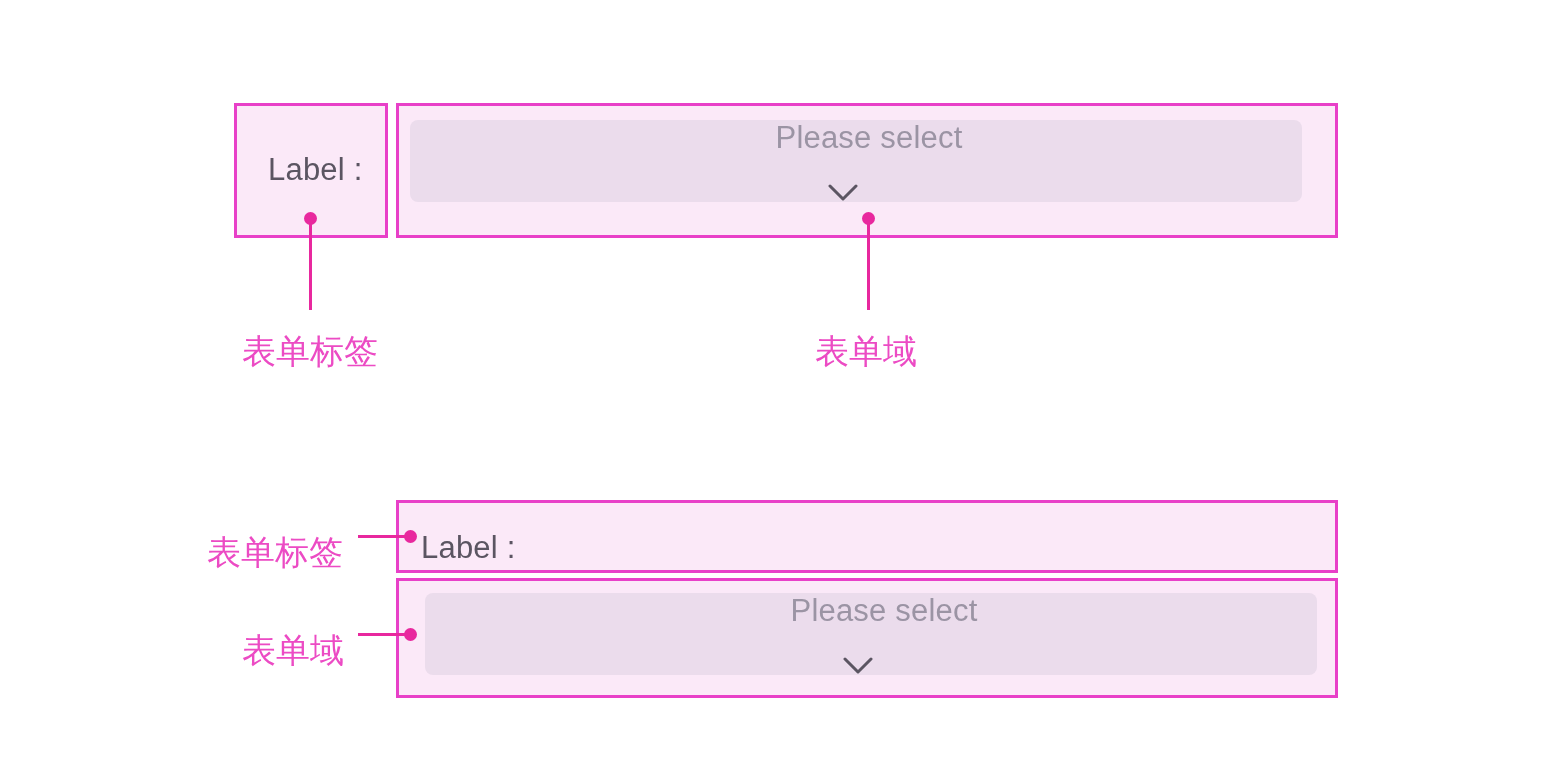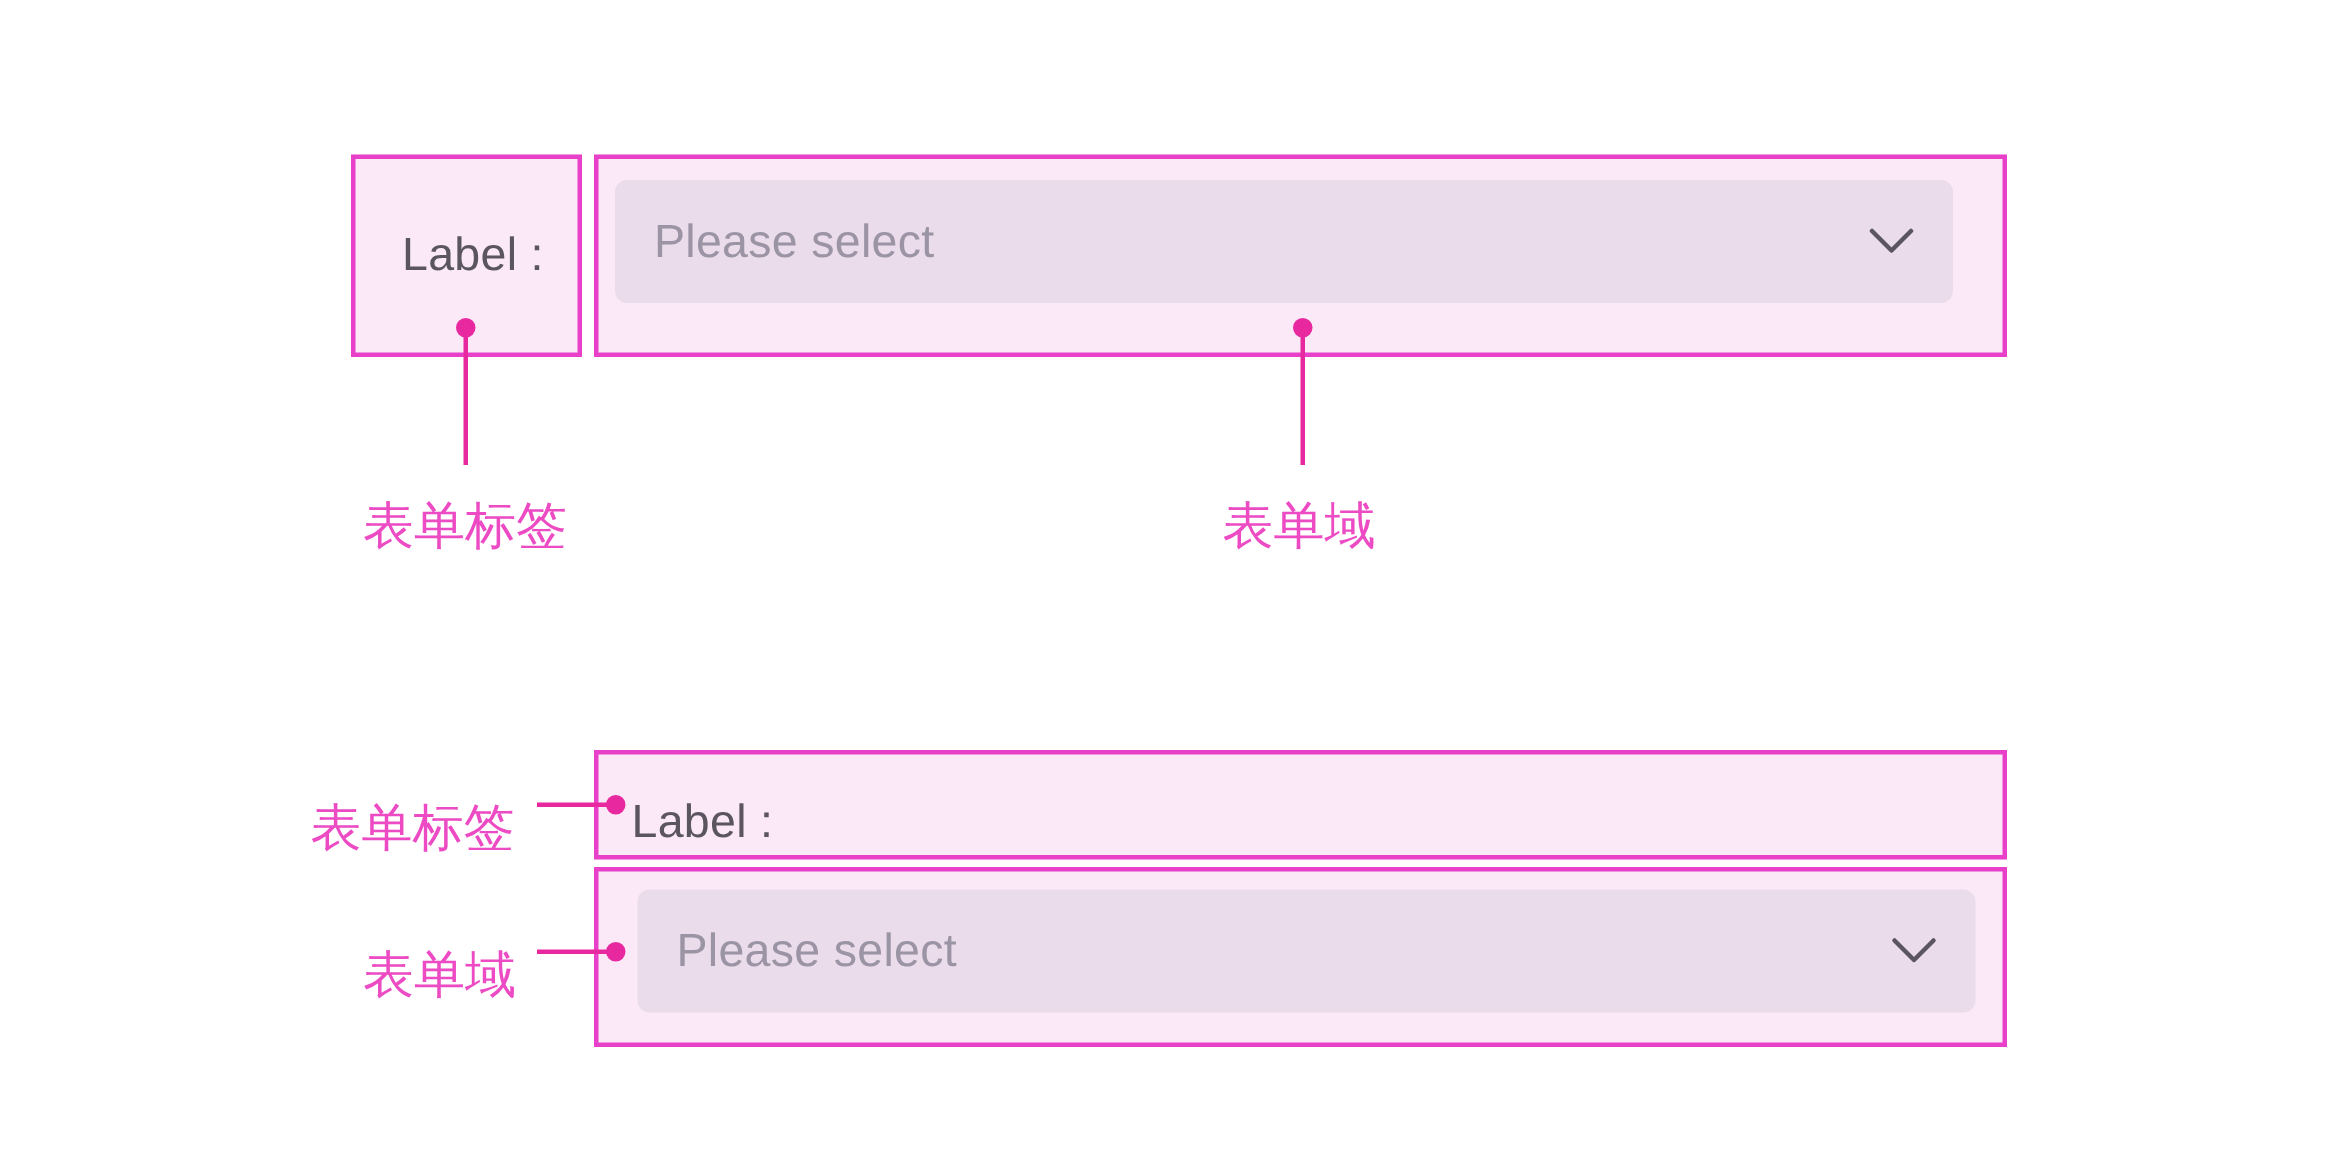--- a/index.html
+++ b/index.html
@@ -32,20 +32,21 @@
 
   
   .select-control {
     position: absolute;
     box-sizing: border-box;
     background: #ebdcec;
     border-radius: 8px;
     display: flex;
     align-items: center;
     justify-content: space-between;
+    flex-direction: column;
   }
   .select-placeholder {
     color: #9b94a4;
     font-size: 31px;
     letter-spacing: 0.2px;
     white-space: nowrap;
     padding-left: 26px;
   }
   .chevron {
     padding-right: 26px;

